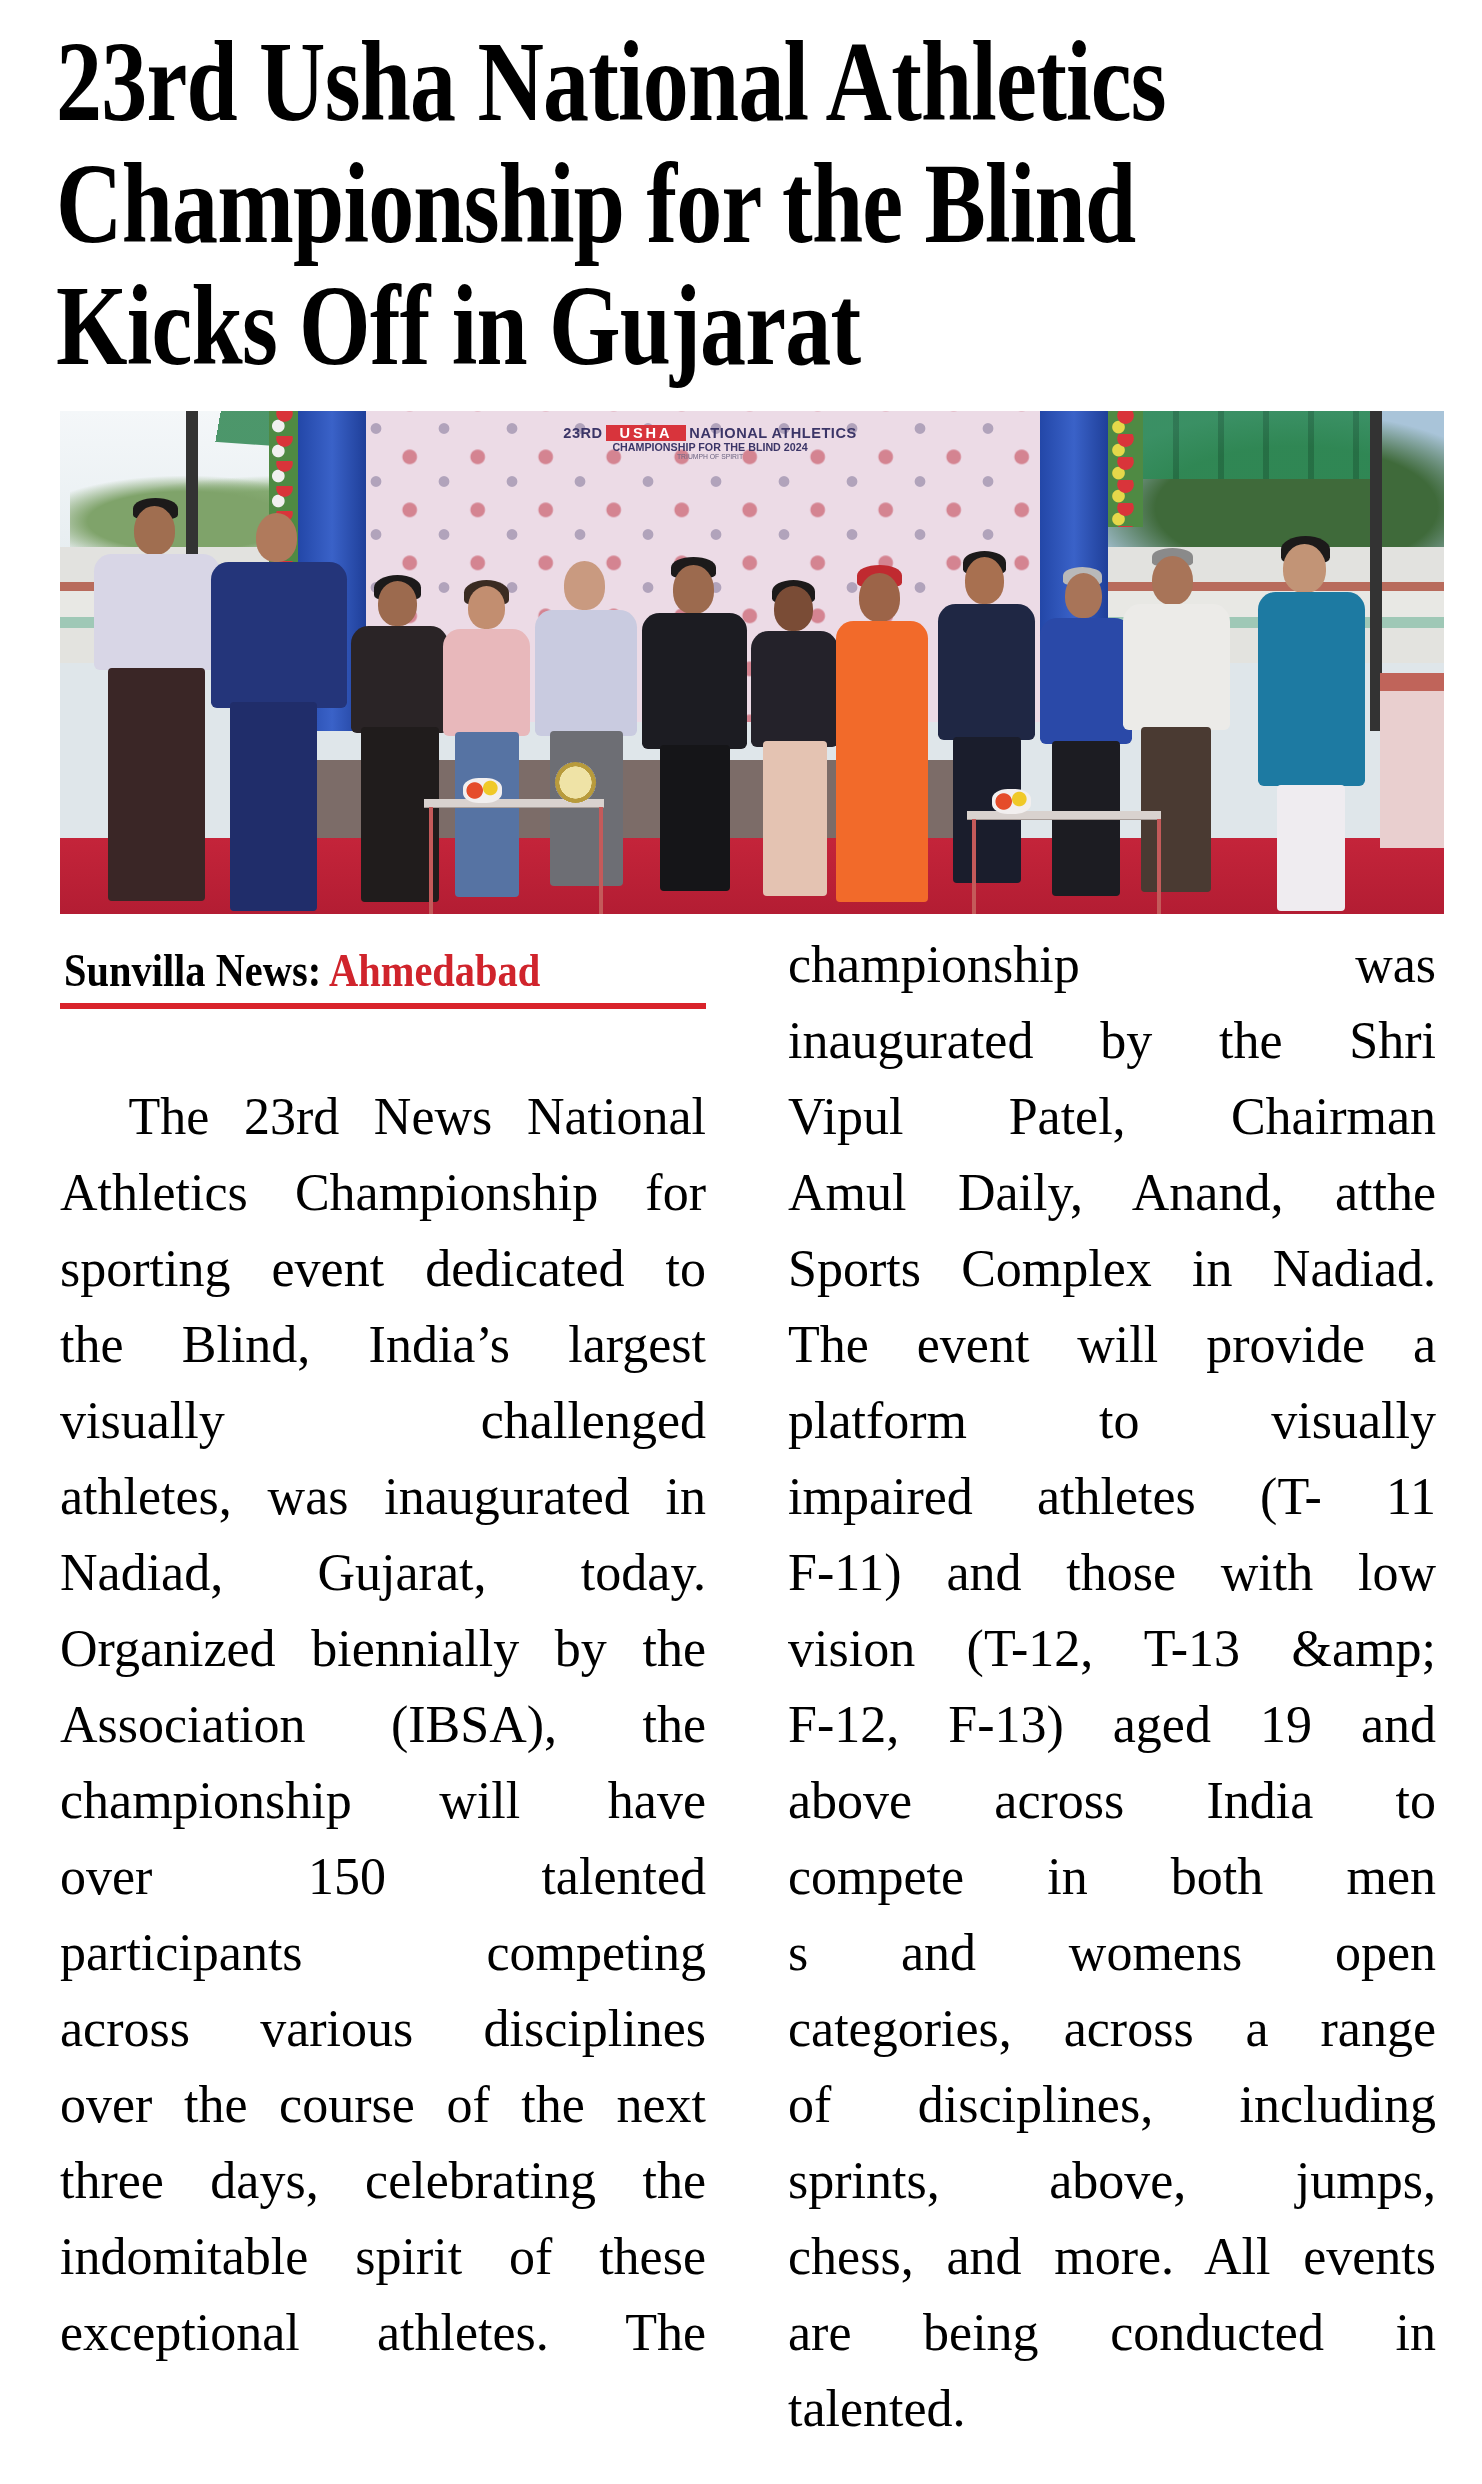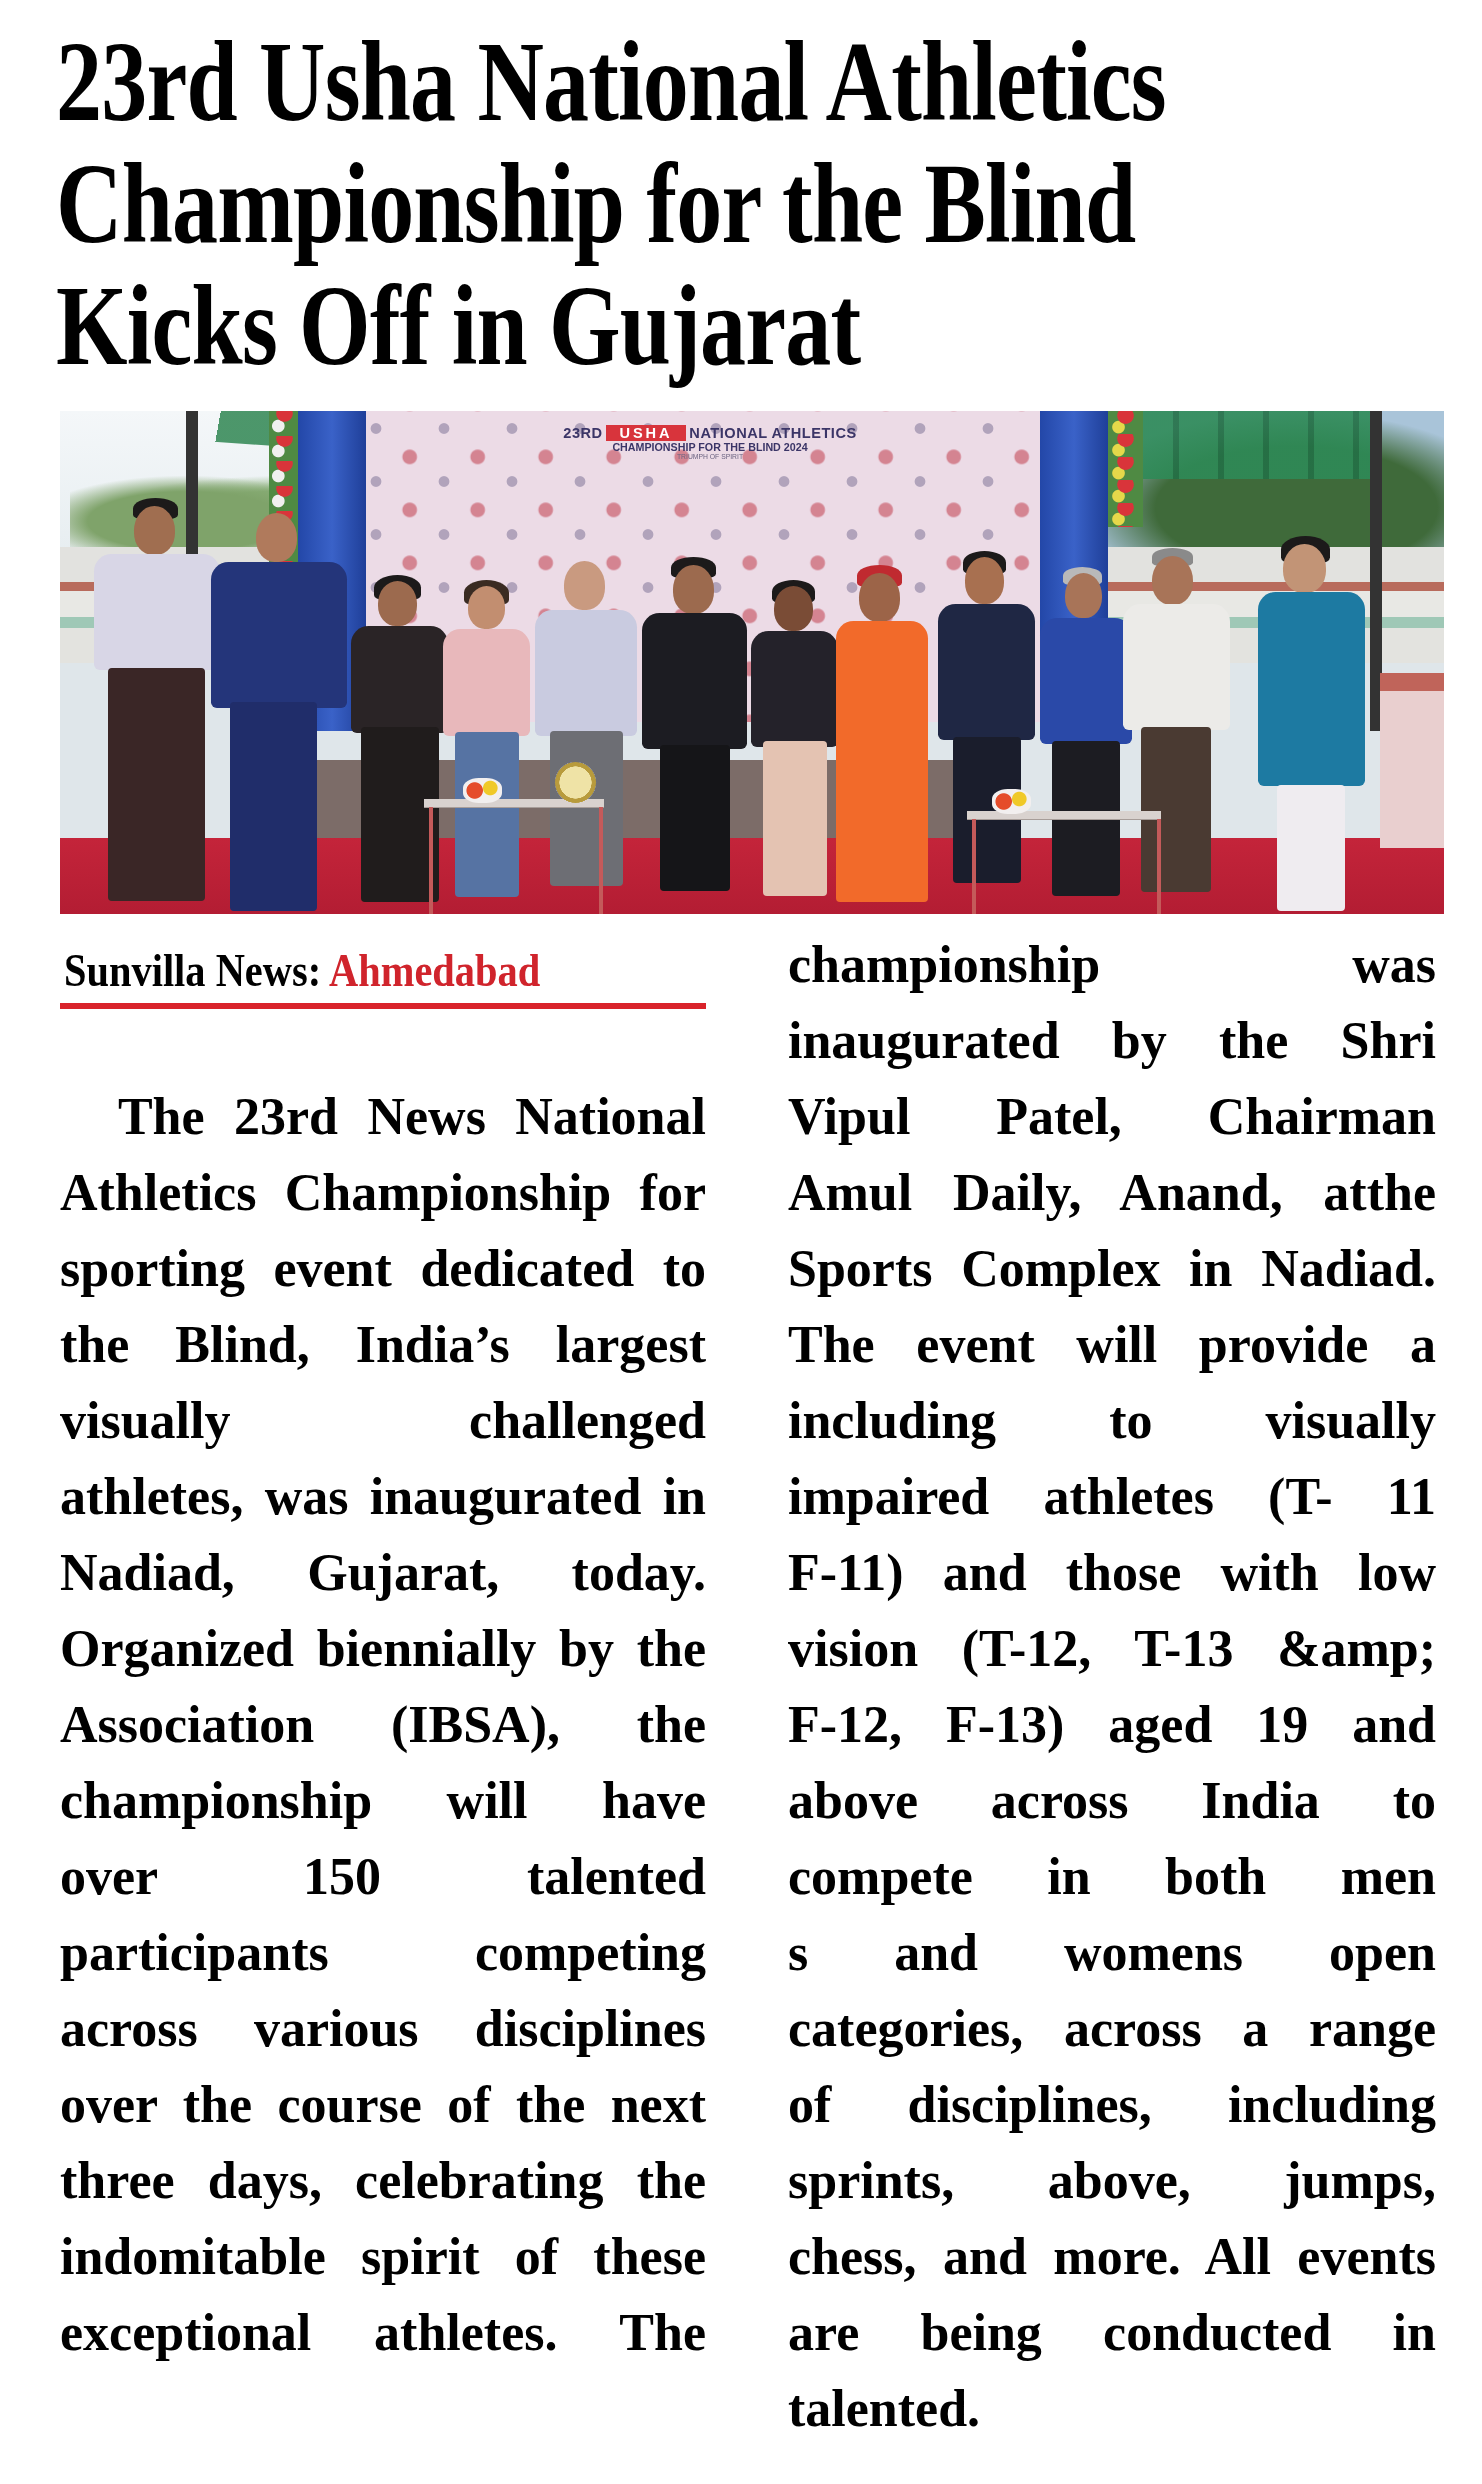--- a/index.html
+++ b/index.html
@@ -84,21 +84,21 @@
   .byline { position: absolute; left: 64px; top: 941px; width: 646px; height: 58px;
             font-family: "Liberation Serif", serif; font-weight: bold; font-size: 47px; line-height: 58px;
             white-space: nowrap; }
   .byline-inner { display: inline-block; transform: scaleX(0.86); transform-origin: left top; }
   .byline .source { color: #000; }
   .byline .location { color: #d0242c; }
   .byline-rule { position: absolute; left: 60px; top: 1003px; width: 646px; height: 5.8px; background: #d9232b; }
 
   
   .col { position: absolute; font-family: "Liberation Serif", serif; font-size: 52px;
-         line-height: 76px; color: #000; font-weight: bold; }
+         line-height: 76px; color: #000; }
   .col .line { display: block; white-space: nowrap; text-align: justify; text-align-last: justify;
                transform-origin: left top; height: 76px; overflow: visible; }
   .col .line.last { text-align-last: left; }
   .col-left { left: 60px; top: 1079px; width: 646px; }
   .col-right { left: 788px; top: 927px; width: 648px; }
 </style>
 </head>
 <body>
 
 <div class="page">
@@ -246,21 +246,21 @@
     <span class="line">exceptional athletes. The</span>
   </div>
 
   <div class="col col-right">
     <span class="line">championship was</span>
     <span class="line">inaugurated by the Shri</span>
     <span class="line">Vipul Patel, Chairman</span>
     <span class="line">Amul Daily, Anand, atthe</span>
     <span class="line">Sports Complex in Nadiad.</span>
     <span class="line">The event will provide a</span>
-    <span class="line">including to visually</span>
+    <span class="line">platform to visually</span>
     <span class="line">impaired athletes (T- 11</span>
     <span class="line">F-11) and those with low</span>
     <span class="line">vision (T-12, T-13 &amp;amp;</span>
     <span class="line">F-12, F-13) aged 19 and</span>
     <span class="line">above across India to</span>
     <span class="line">compete in both men</span>
     <span class="line">s and womens open</span>
     <span class="line">categories, across a range</span>
     <span class="line">of disciplines, including</span>
     <span class="line">sprints, above, jumps,</span>

